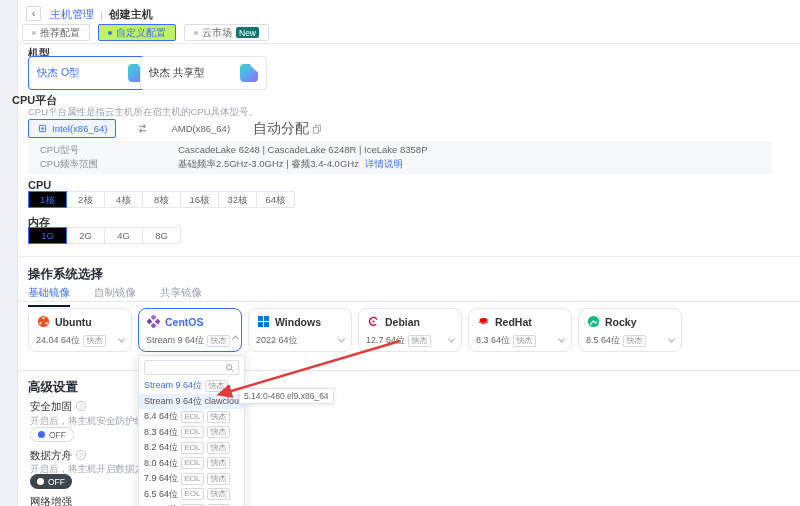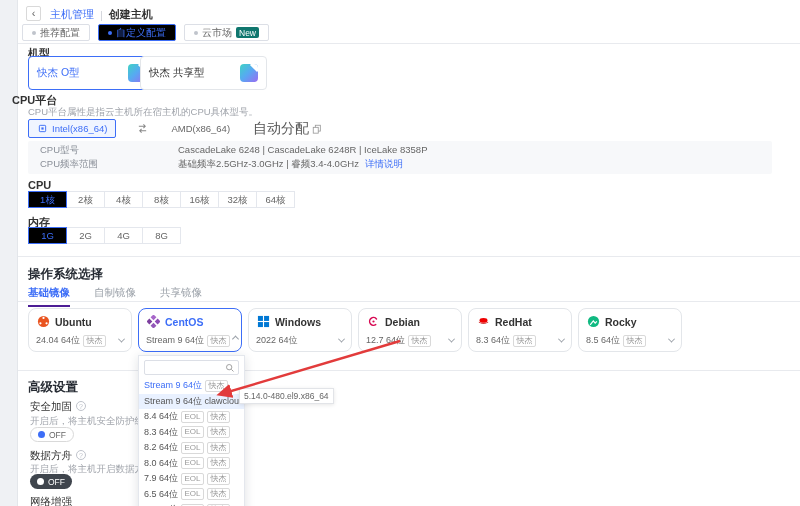--- a/index.html
+++ b/index.html
@@ -14,21 +14,21 @@
   .crumbs { left:50px; top:7px; font-size:11px; display:flex; gap:6px; align-items:center; }
   .crumb-link { color:#3d6ef7; }
   .crumb-sep { color:#d0d3d9; }
   .crumb-cur { color:#333; font-weight:600; }
 
   
   .tabbar { left:22px; top:24px; display:flex; gap:8px; }
   .ttab { display:inline-flex; align-items:center; gap:4px; height:17px; padding:0 9px;
     border:1px solid #dcdfe6; border-radius:2px; background:#fff; font-size:10px; color:#666; cursor:pointer; }
   .ttab .dot { width:4px; height:4px; border-radius:50%; background:#c0c4cc; }
-  .ttab.active { background:#000000; border-color:#3d6ef7; color:#3d6ef7; }
+  .ttab.active { background:#bef264; border-color:#3d6ef7; color:#3d6ef7; }
   .ttab.active .dot { background:#3d6ef7; }
   .badge-new { background:#0f766e; color:#fff; font-size:8.5px; border-radius:2px; padding:0.5px 3px; }
   .tabline { left:18px; right:0; top:43px; border-top:1px solid #e8eaee; }
 
   .sec-label { font-size:11px; font-weight:600; color:#333; }
   .sec-title { font-size:12.5px; font-weight:700; color:#262b33; }
   .desc { font-size:9.5px; color:#a0a4ab; }
 
   
   .m-card { top:56px; width:127px; height:34px; border:1px solid #e3e6ea; border-radius:4px; background:#fff;
@@ -62,21 +62,21 @@
   .opt { width:39px; height:17px; line-height:15px; text-align:center; border:1px solid #e4e7ed;
     background:#fff; font-size:9.5px; color:#666; margin-left:-1px; cursor:pointer; }
   .opt:first-child { margin-left:0; }
   .opt.selected { border-color:#3d6ef7; background:#000000; color:#3d6ef7; position:relative; z-index:1; }
 
   .hr { border-top:1px solid #e8eaee; }
 
   
   .os-tabs { left:28px; top:286px; display:flex; gap:24px; font-size:10.5px; color:#9aa0a8; }
   .os-tab { padding-bottom:5px; cursor:pointer; }
-  .os-tab.active { color:#3d6ef7; border-bottom:2px solid #4c1d95;font-weight:bold; }
+  .os-tab.active { color:#3d6ef7; border-bottom:2px solid #0f172a; }
 
   
   .os-card { top:308px; width:104px; height:44px; border:1px solid #e3e6ea; border-radius:8px; background:#fff; cursor:pointer; }
   .os-card.selected { border-color:#3d6ef7; }
   .os-top { display:flex; align-items:center; gap:5px; margin:6px 8px 0; }
   .os-name { font-size:10.5px; font-weight:600; color:#333; }
   .os-card.selected .os-name { color:#3d6ef7; }
   .os-bottom { display:flex; align-items:center; gap:3px; margin:6px 7px 0; font-size:9px; color:#666; white-space:nowrap; }
   .tag { border:1px solid #d9d9d9; border-radius:2px; color:#999; font-size:8px; line-height:10px;
     padding:0 2.5px; background:#fff; flex:none; }

